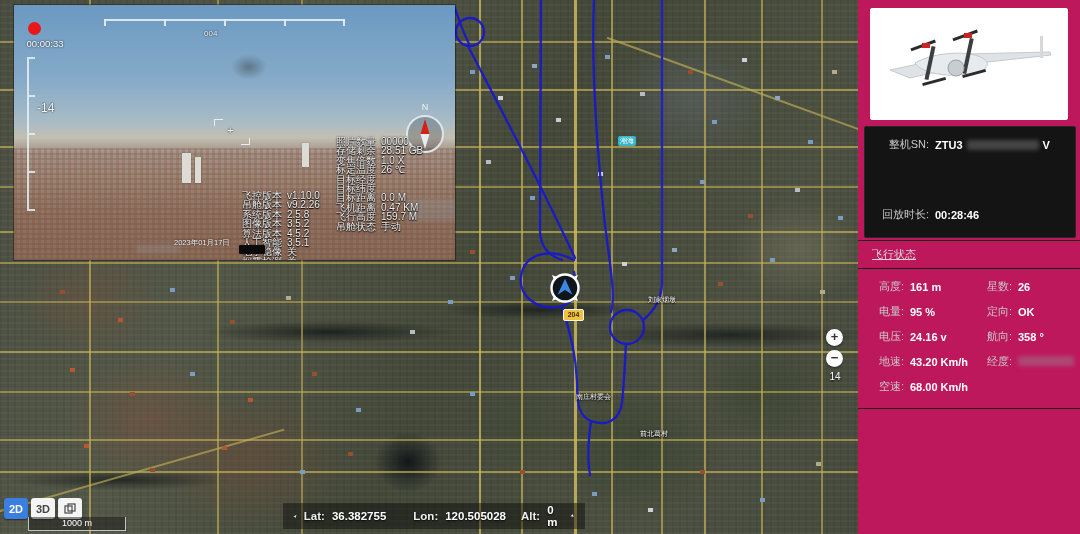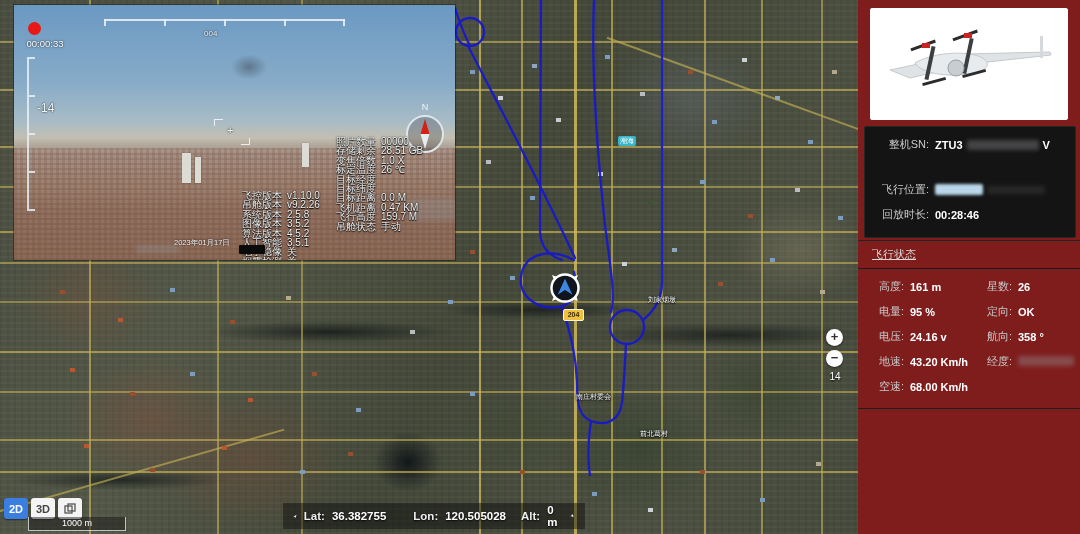--- a/index.html
+++ b/index.html
@@ -109,21 +109,21 @@
   .compass{position:absolute;left:388px;top:95px;width:46px;height:60px;text-align:center;}
   .osd{position:absolute;color:#eef2f4;font-size:10px;line-height:9.4px;text-shadow:0 0 2px #000,0 1px 1px #000;white-space:nowrap;}
   .osd-left{left:228px;top:186px;}
   .osd-right{left:322px;top:132px;}
   .osd-row span{display:inline-block;}
   .osd-row .v{margin-left:5px;}
   .pip-stamp{position:absolute;left:160px;top:233px;color:#f2f2f2;font-size:7.5px;text-shadow:0 0 2px #000;}
   .redact{position:absolute;background:rgba(150,155,160,.3);filter:blur(2px);border-radius:1px;}
   .redact.black{background:#0a0a0a;filter:none;}
   
-  .sidebar{position:absolute;left:858px;top:0;width:222px;height:534px;background:#7f1d1d;color:#ddd;}
+  .sidebar{position:absolute;left:858px;top:0;width:222px;height:534px;background:#be185d;color:#ddd;}
   .drone-photo{position:absolute;left:12px;top:8px;width:198px;height:112px;background:#fff;border-radius:3px;overflow:hidden;}
   .info-box{position:absolute;left:6px;top:126px;width:210px;height:110px;background:#141414;border:1px solid #262626;border-radius:2px;}
   .inf-row{position:absolute;left:0;width:100%;display:flex;align-items:center;font-size:11px;}
   .inf-row .l{width:64px;text-align:right;color:#c8c8c8;flex:none;}
   .inf-row .v{margin-left:6px;color:#fff;font-weight:bold;display:flex;align-items:center;gap:4px;}
   .sec-head{position:absolute;left:0;top:240px;width:100%;border-top:1px solid #242424;border-bottom:1px solid #1c1c1c;
     font-size:11px;color:#d8d8d8;padding:6px 0 6px 14px;box-sizing:border-box;text-decoration:underline;}
   .stats{position:absolute;left:0;top:274px;width:100%;}
   .stat-col{position:absolute;top:0;}
   .stat-col.left{left:10px;}  .stat-col.right{left:118px;}
@@ -309,27 +309,20 @@
 
     <div class="info-box">
       <div class="inf-row" style="top:10px;">
         <span class="l">整机SN:</span>
         <span class="v">
           <span>ZTU3</span>
           <span class="blurpill" style="width:72px;height:10px;"></span>
           <span>V</span>
         </span>
       </div>
-      <div class="inf-row" style="top:55px;">
-        <span class="l">飞行位置:</span>
-        <span class="v">
-          <span class="bluepill" style="width:48px;height:11px;"></span>
-          <span class="blurpill" style="width:58px;height:8px;opacity:.4;"></span>
-        </span>
-      </div>
       <div class="inf-row" style="top:80px;">
         <span class="l">回放时长:</span>
         <span class="v">00:28:46</span>
       </div>
     </div>
 
     <div class="sec-head">飞行状态</div>
 
     <div class="stats">
       <div class="stat-col left">

